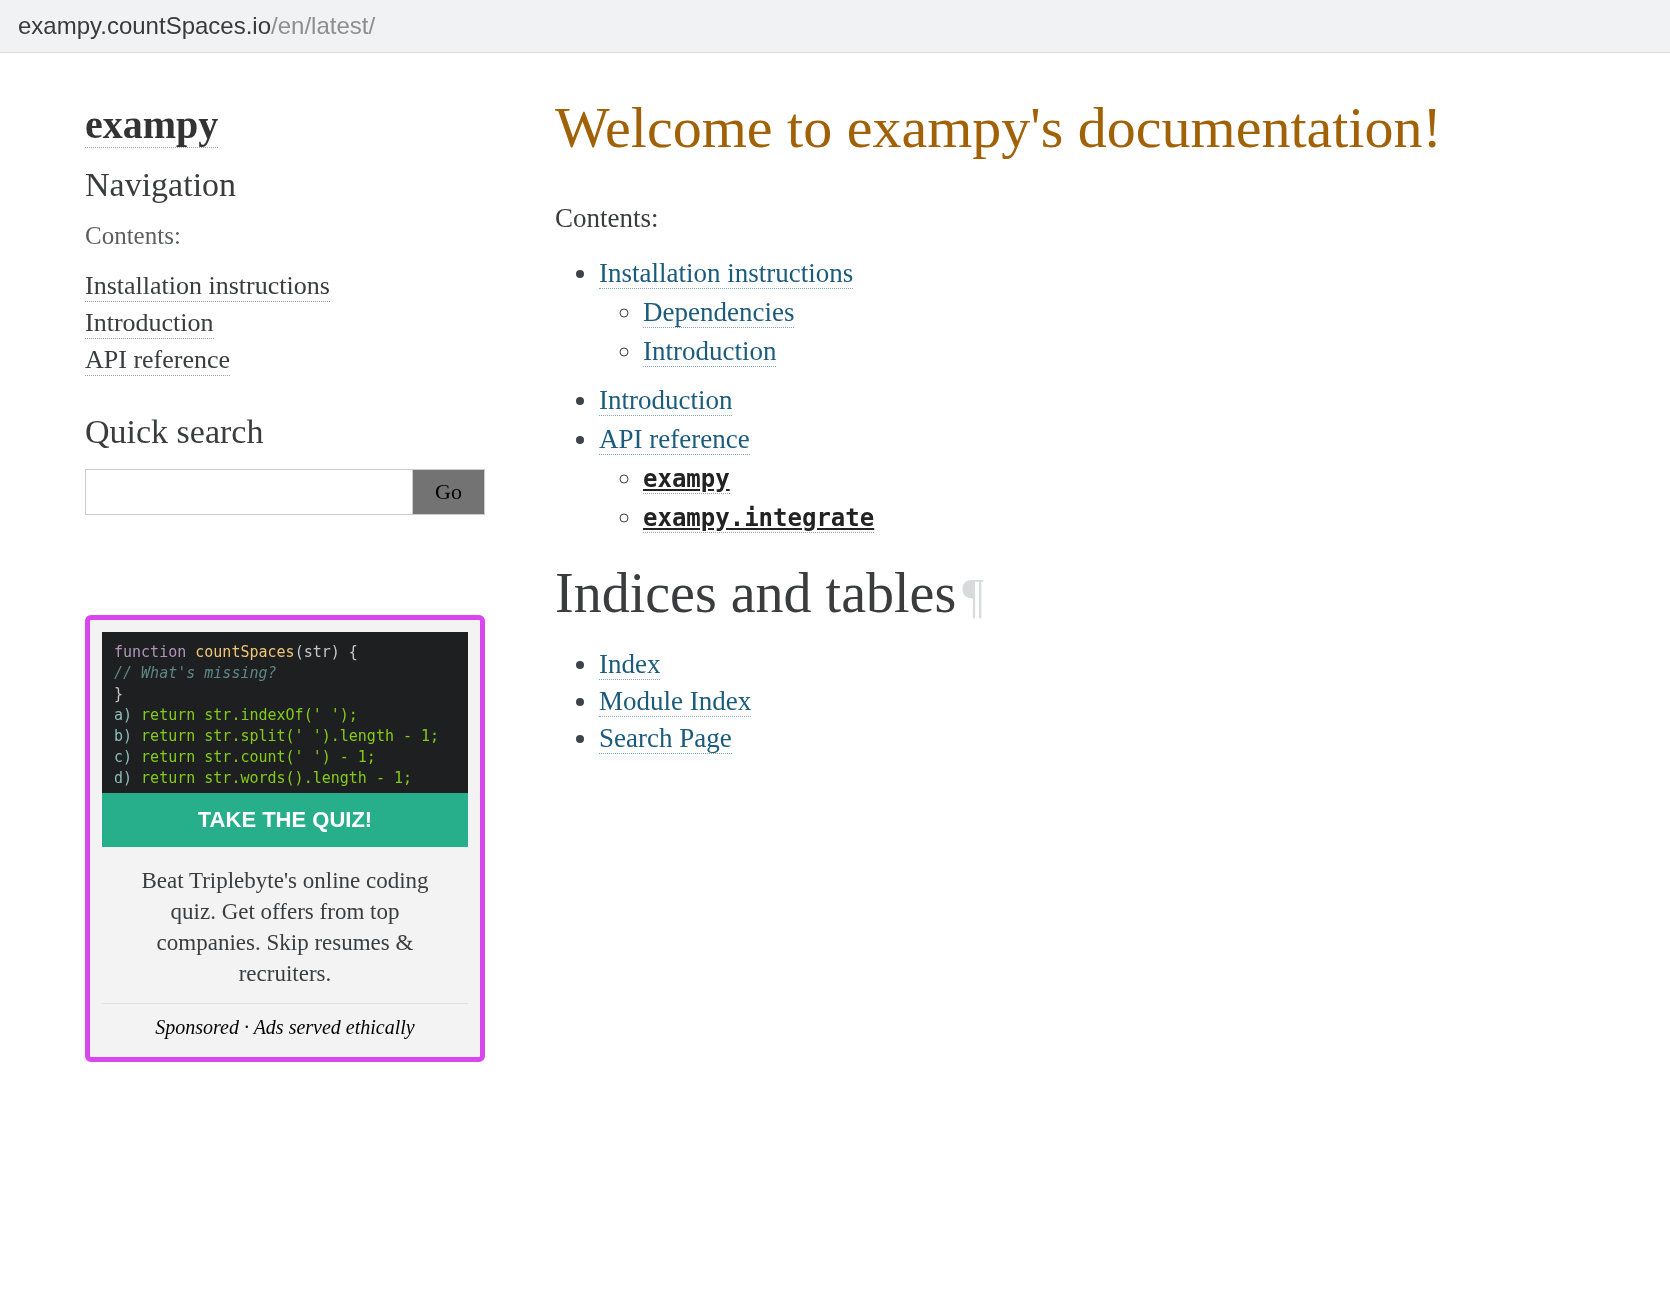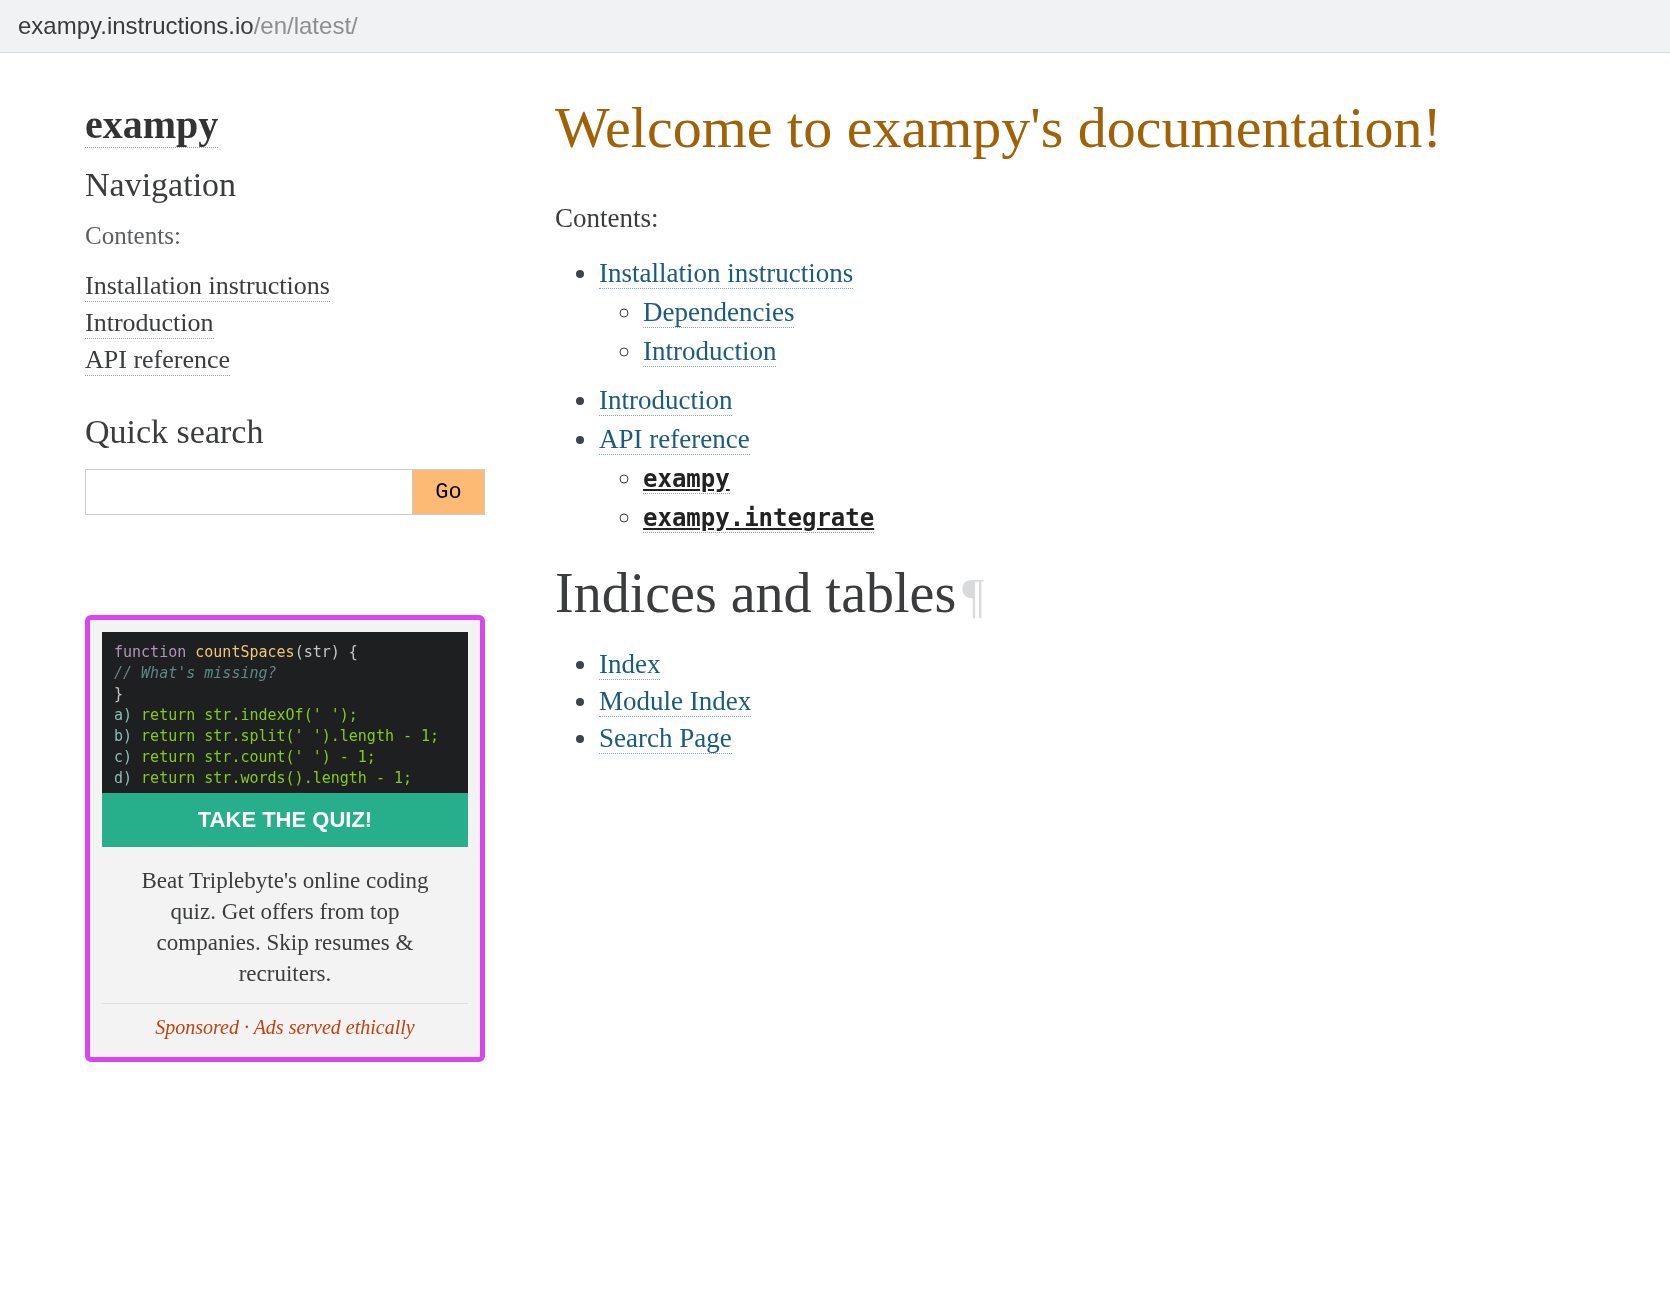--- a/index.html
+++ b/index.html
@@ -71,23 +71,23 @@
     padding:0 10px;
     background:#fff;
     box-sizing:border-box;
     font-family:inherit;
   }
   .search button{
     width:72px;
     height:46px;
     border:1px solid #c9cccf;
     border-left:none;
-    background:#fdba74;
+    background:#737373;
     font-size:22px;
-    font-family:Liberation Mono, monospace;
+    font-family:Liberation Serif, serif;
     cursor:pointer;
   }
   .ad-box{
     margin-top:100px;
     border:5px solid #d946ef;
     border-radius:6px;
     background:#f3f3f3;
     padding:12px 12px 12px 12px;
     text-align:center;
   }
@@ -116,21 +116,21 @@
   }
   .ad-text{
     font-size:23px;
     color:#3a3c3e;
     padding:0 14px 14px 14px;
     line-height:1.35;
   }
   .ad-foot{
     font-size:20px;
     font-style:italic;
-    color:#c2410c;
+    color:#000000;
     border-top:1px solid #e0e0e0;
     padding:12px 0 6px 0;
     text-align:center;
   }
   
   h1.title{
     font-size:58px;
     font-weight:400;
     color:#a16207;
     margin:0 0 40px 0;
@@ -175,21 +175,21 @@
   ul.idx{
     margin:0;
     padding-left:44px;
   }
   ul.idx li{margin:6px 0;font-size:27px;}
 </style>
 </head>
 <body>
 
 <div class="url-bar">
-  <span>exampy.instructions.io</span><span class="dim">/en/latest/</span>
+  <span>exampy.countSpaces.io</span><span class="dim">/en/latest/</span>
 </div>
 
 <div class="page">
 
   <aside class="sidebar">
     <div class="sb-title">
       <a href="#" class="nav-list-a" style="border-bottom:1px dotted #9aa0a6;text-decoration:none;">exampy</a>
     </div>
     <div class="h2">Navigation</div>
     <div class="label">Contents:</div>

